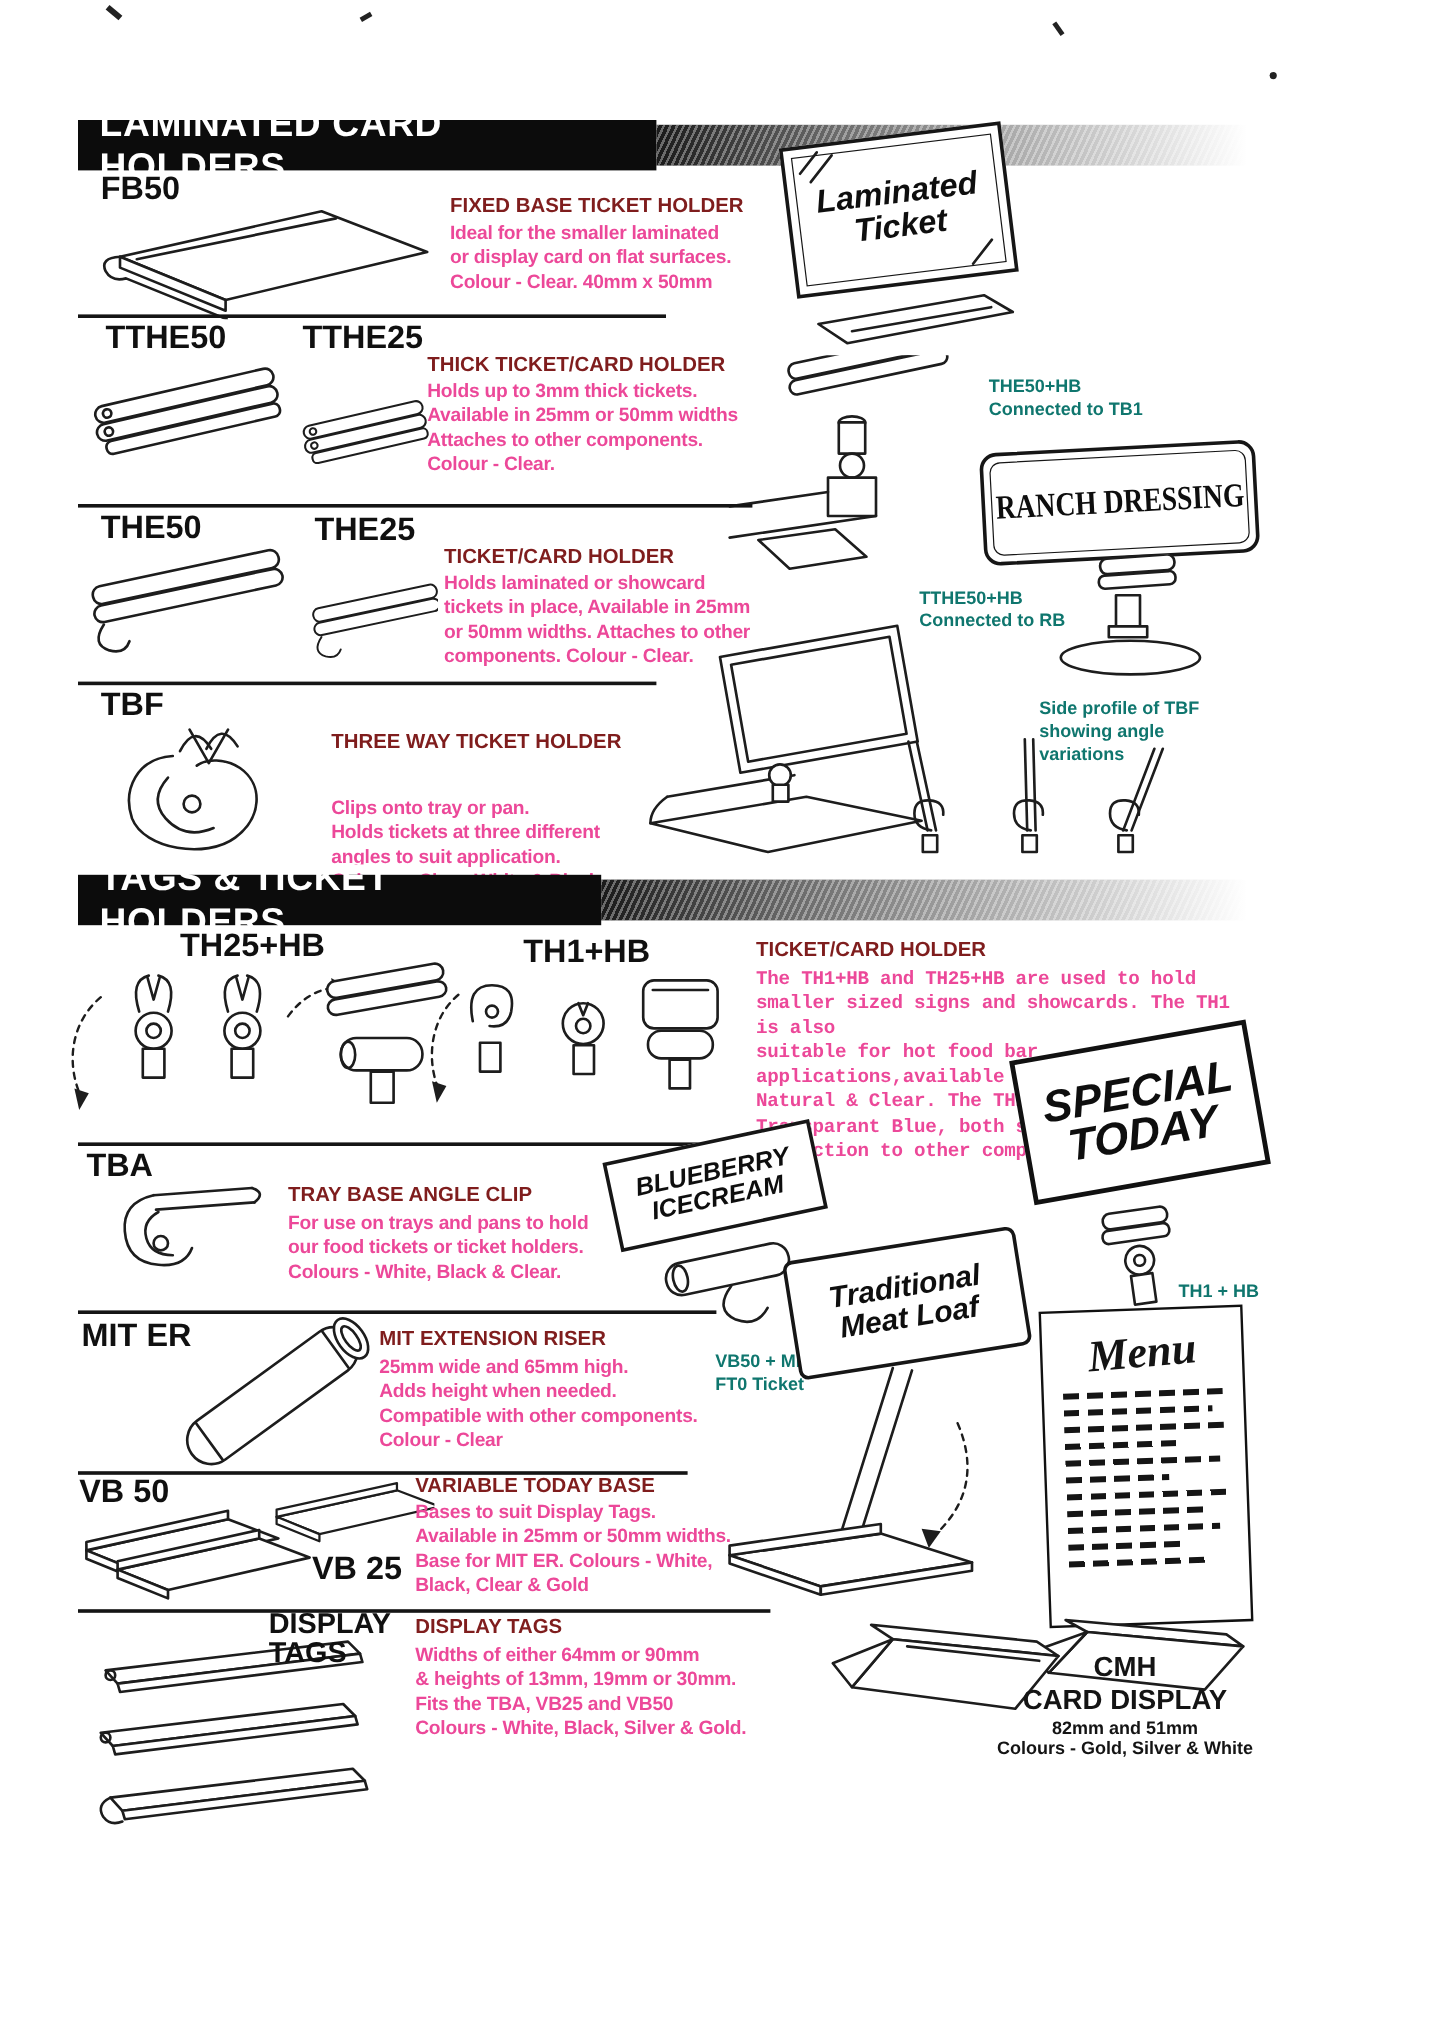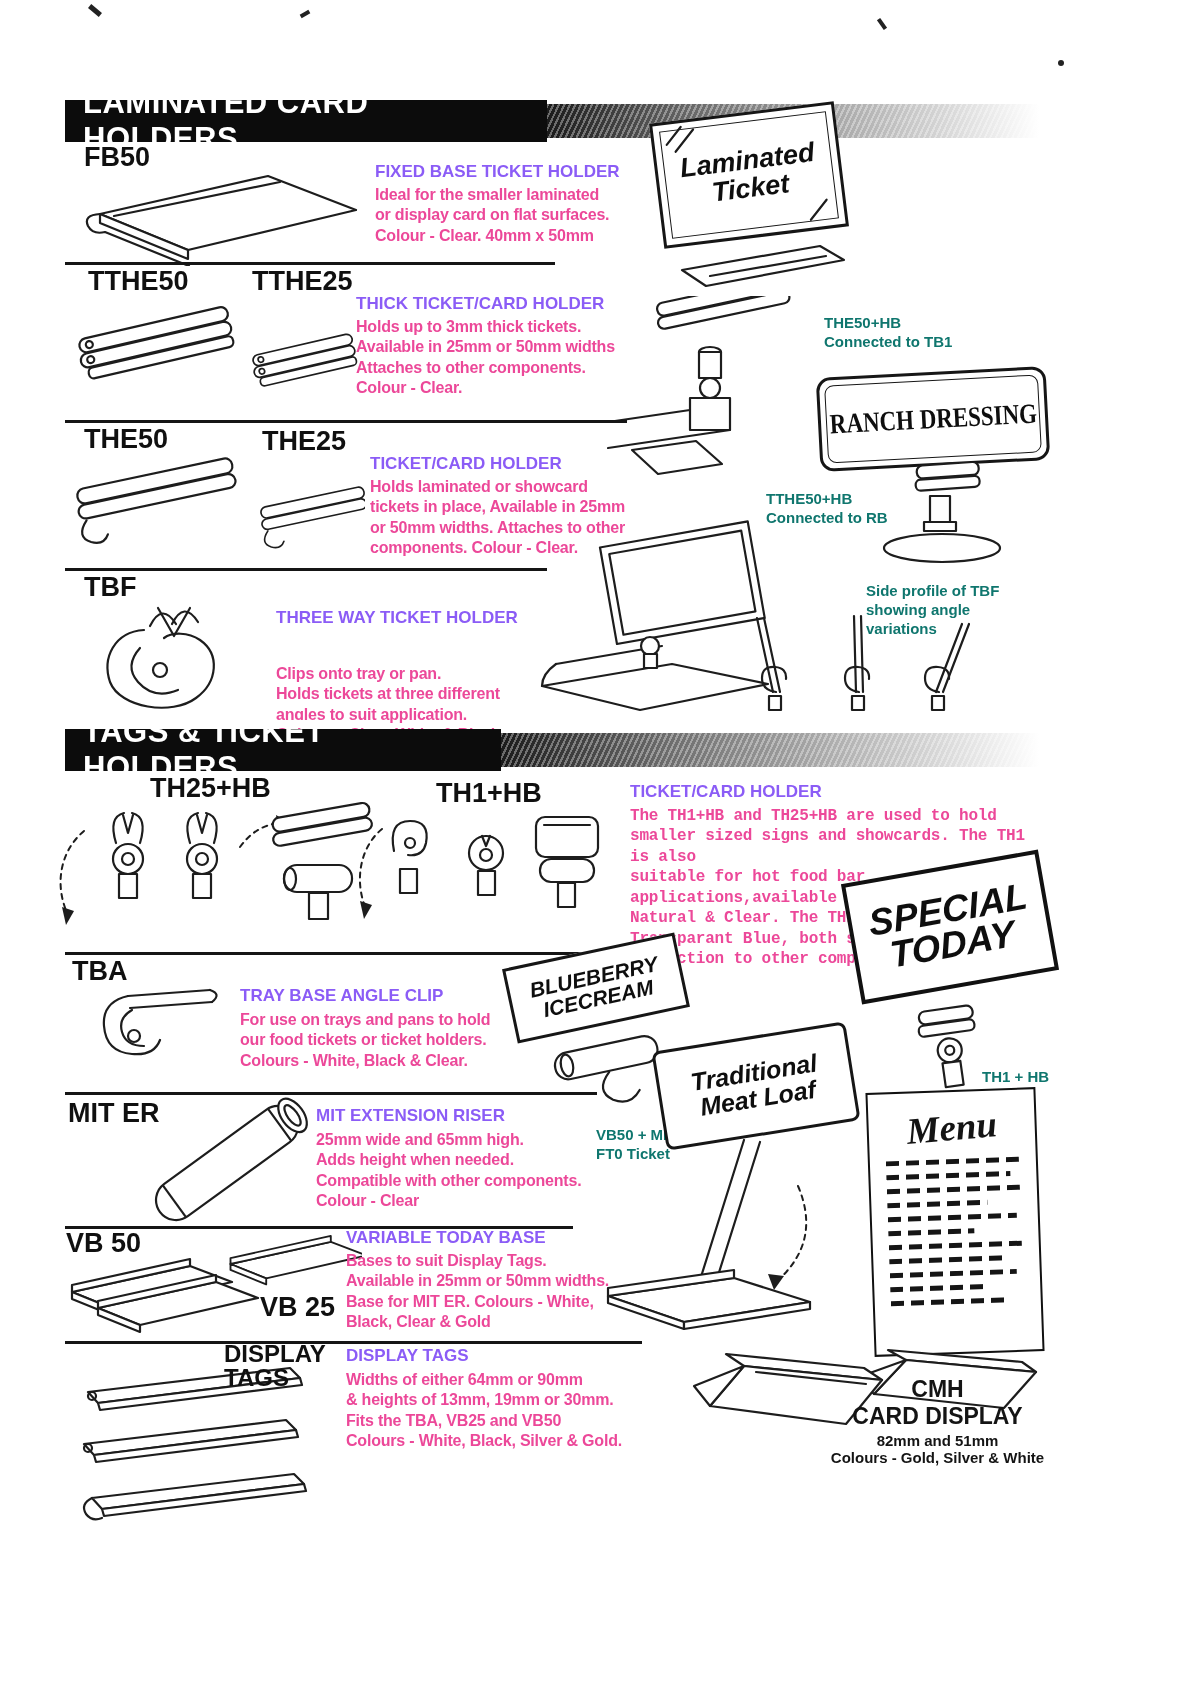--- a/index.html
+++ b/index.html
@@ -12,21 +12,21 @@
               font-size:31px; letter-spacing:0.5px; display:flex; align-items:center; padding:0 18px; }
   .band-tail { position:absolute; height:34px;
     background:
       repeating-linear-gradient(115deg, rgba(255,255,255,0.35) 0 2px, rgba(255,255,255,0) 2px 5px),
       linear-gradient(90deg,#1a1a1a 0%, #6a6a6a 30%, #b5b5b5 65%, #ffffff 100%); }
 
   .divider { position:absolute; height:3px; background:#151515; }
 
   .code { position:absolute; font-weight:bold; font-size:27px; color:#101010; white-space:pre-line; line-height:1.0; }
   .code.sm { font-size:24px; }
-  .ptitle { position:absolute; font-weight:bold; font-size:17px; color:#8b5cf6; }
+  .ptitle { position:absolute; font-weight:bold; font-size:17px; color:#7f1d1d; }
   .pdesc { position:absolute; font-weight:bold; font-size:16px; line-height:1.28; letter-spacing:-0.2px;
            color:#ec4899; white-space:pre-line; }
   .callout { position:absolute; font-weight:bold; font-size:15px; line-height:1.25; white-space:pre-line; color:#0f766e; }
 
   .sign { position:absolute; background:#fff; }
   .sign-text { font-weight:bold; font-style:italic; text-align:center; line-height:1.03;
                white-space:pre-line; color:#0e0e0e; }
   .ranch-text { font-family:"Liberation Serif", serif; font-weight:bold; font-size:28px; letter-spacing:0px;
                 transform:scaleX(0.82); white-space:nowrap; color:#0e0e0e; }
   .menu-title { font-family:"Liberation Serif", serif; font-style:italic; font-weight:bold; font-size:37px;

